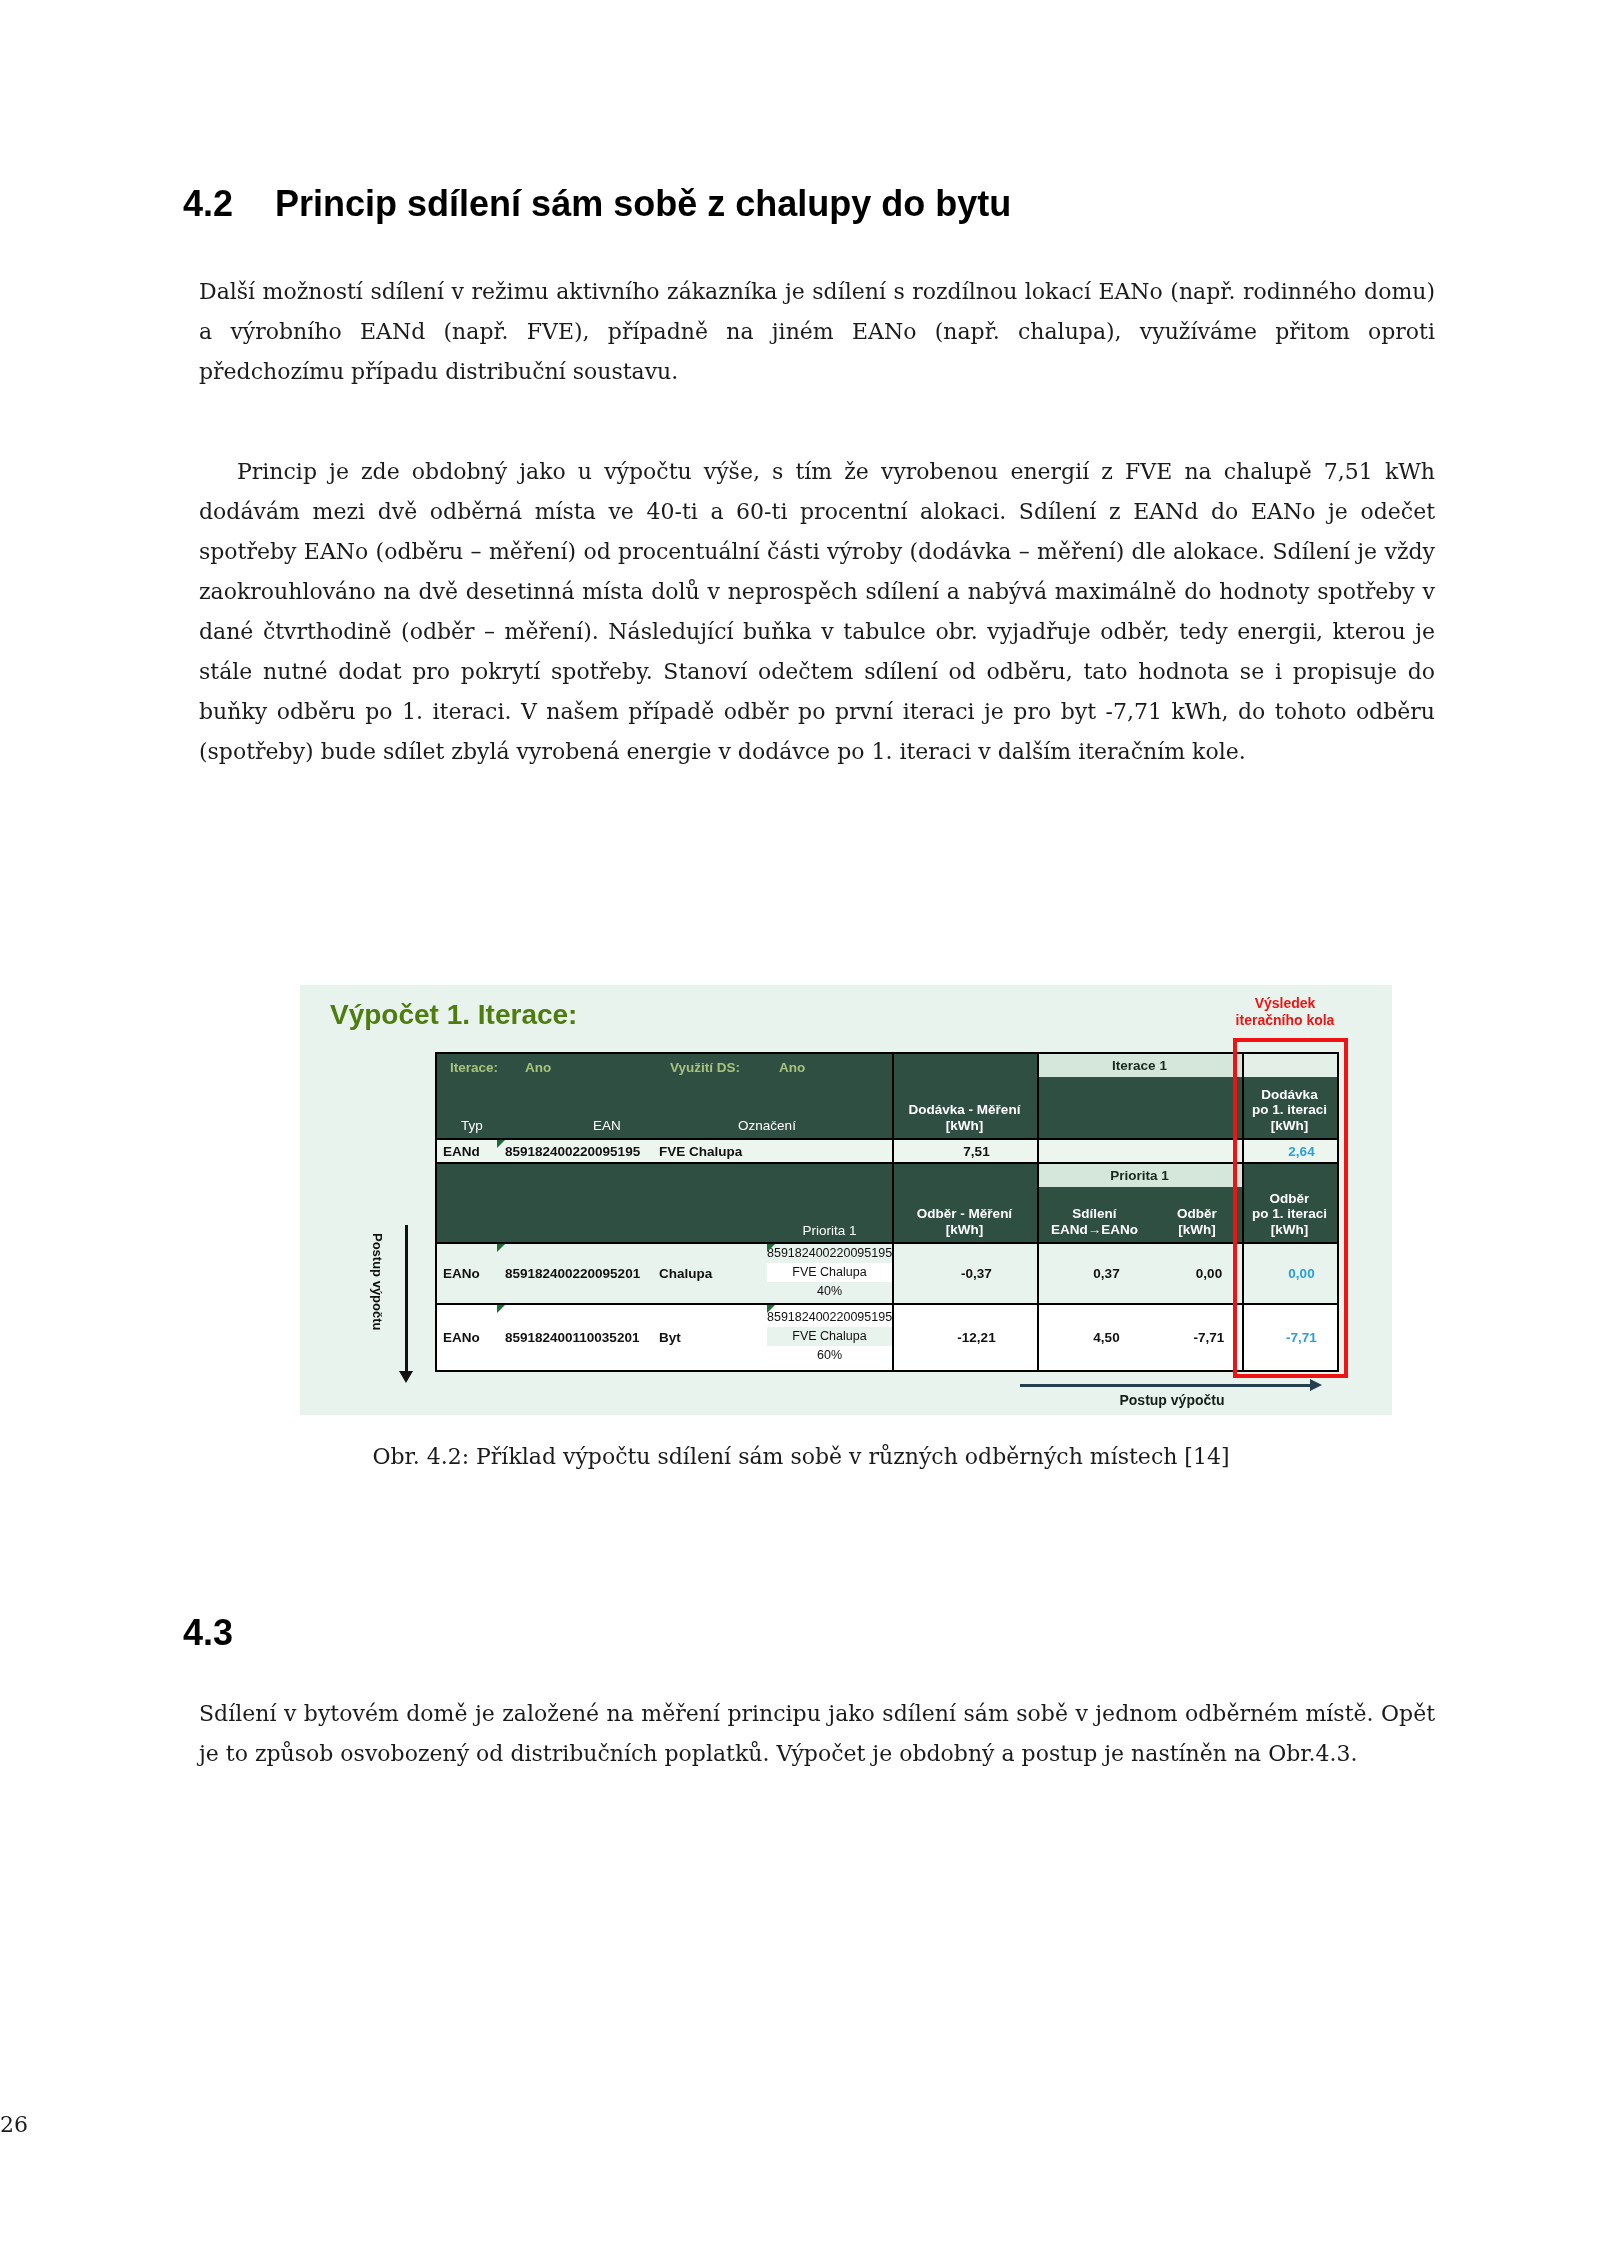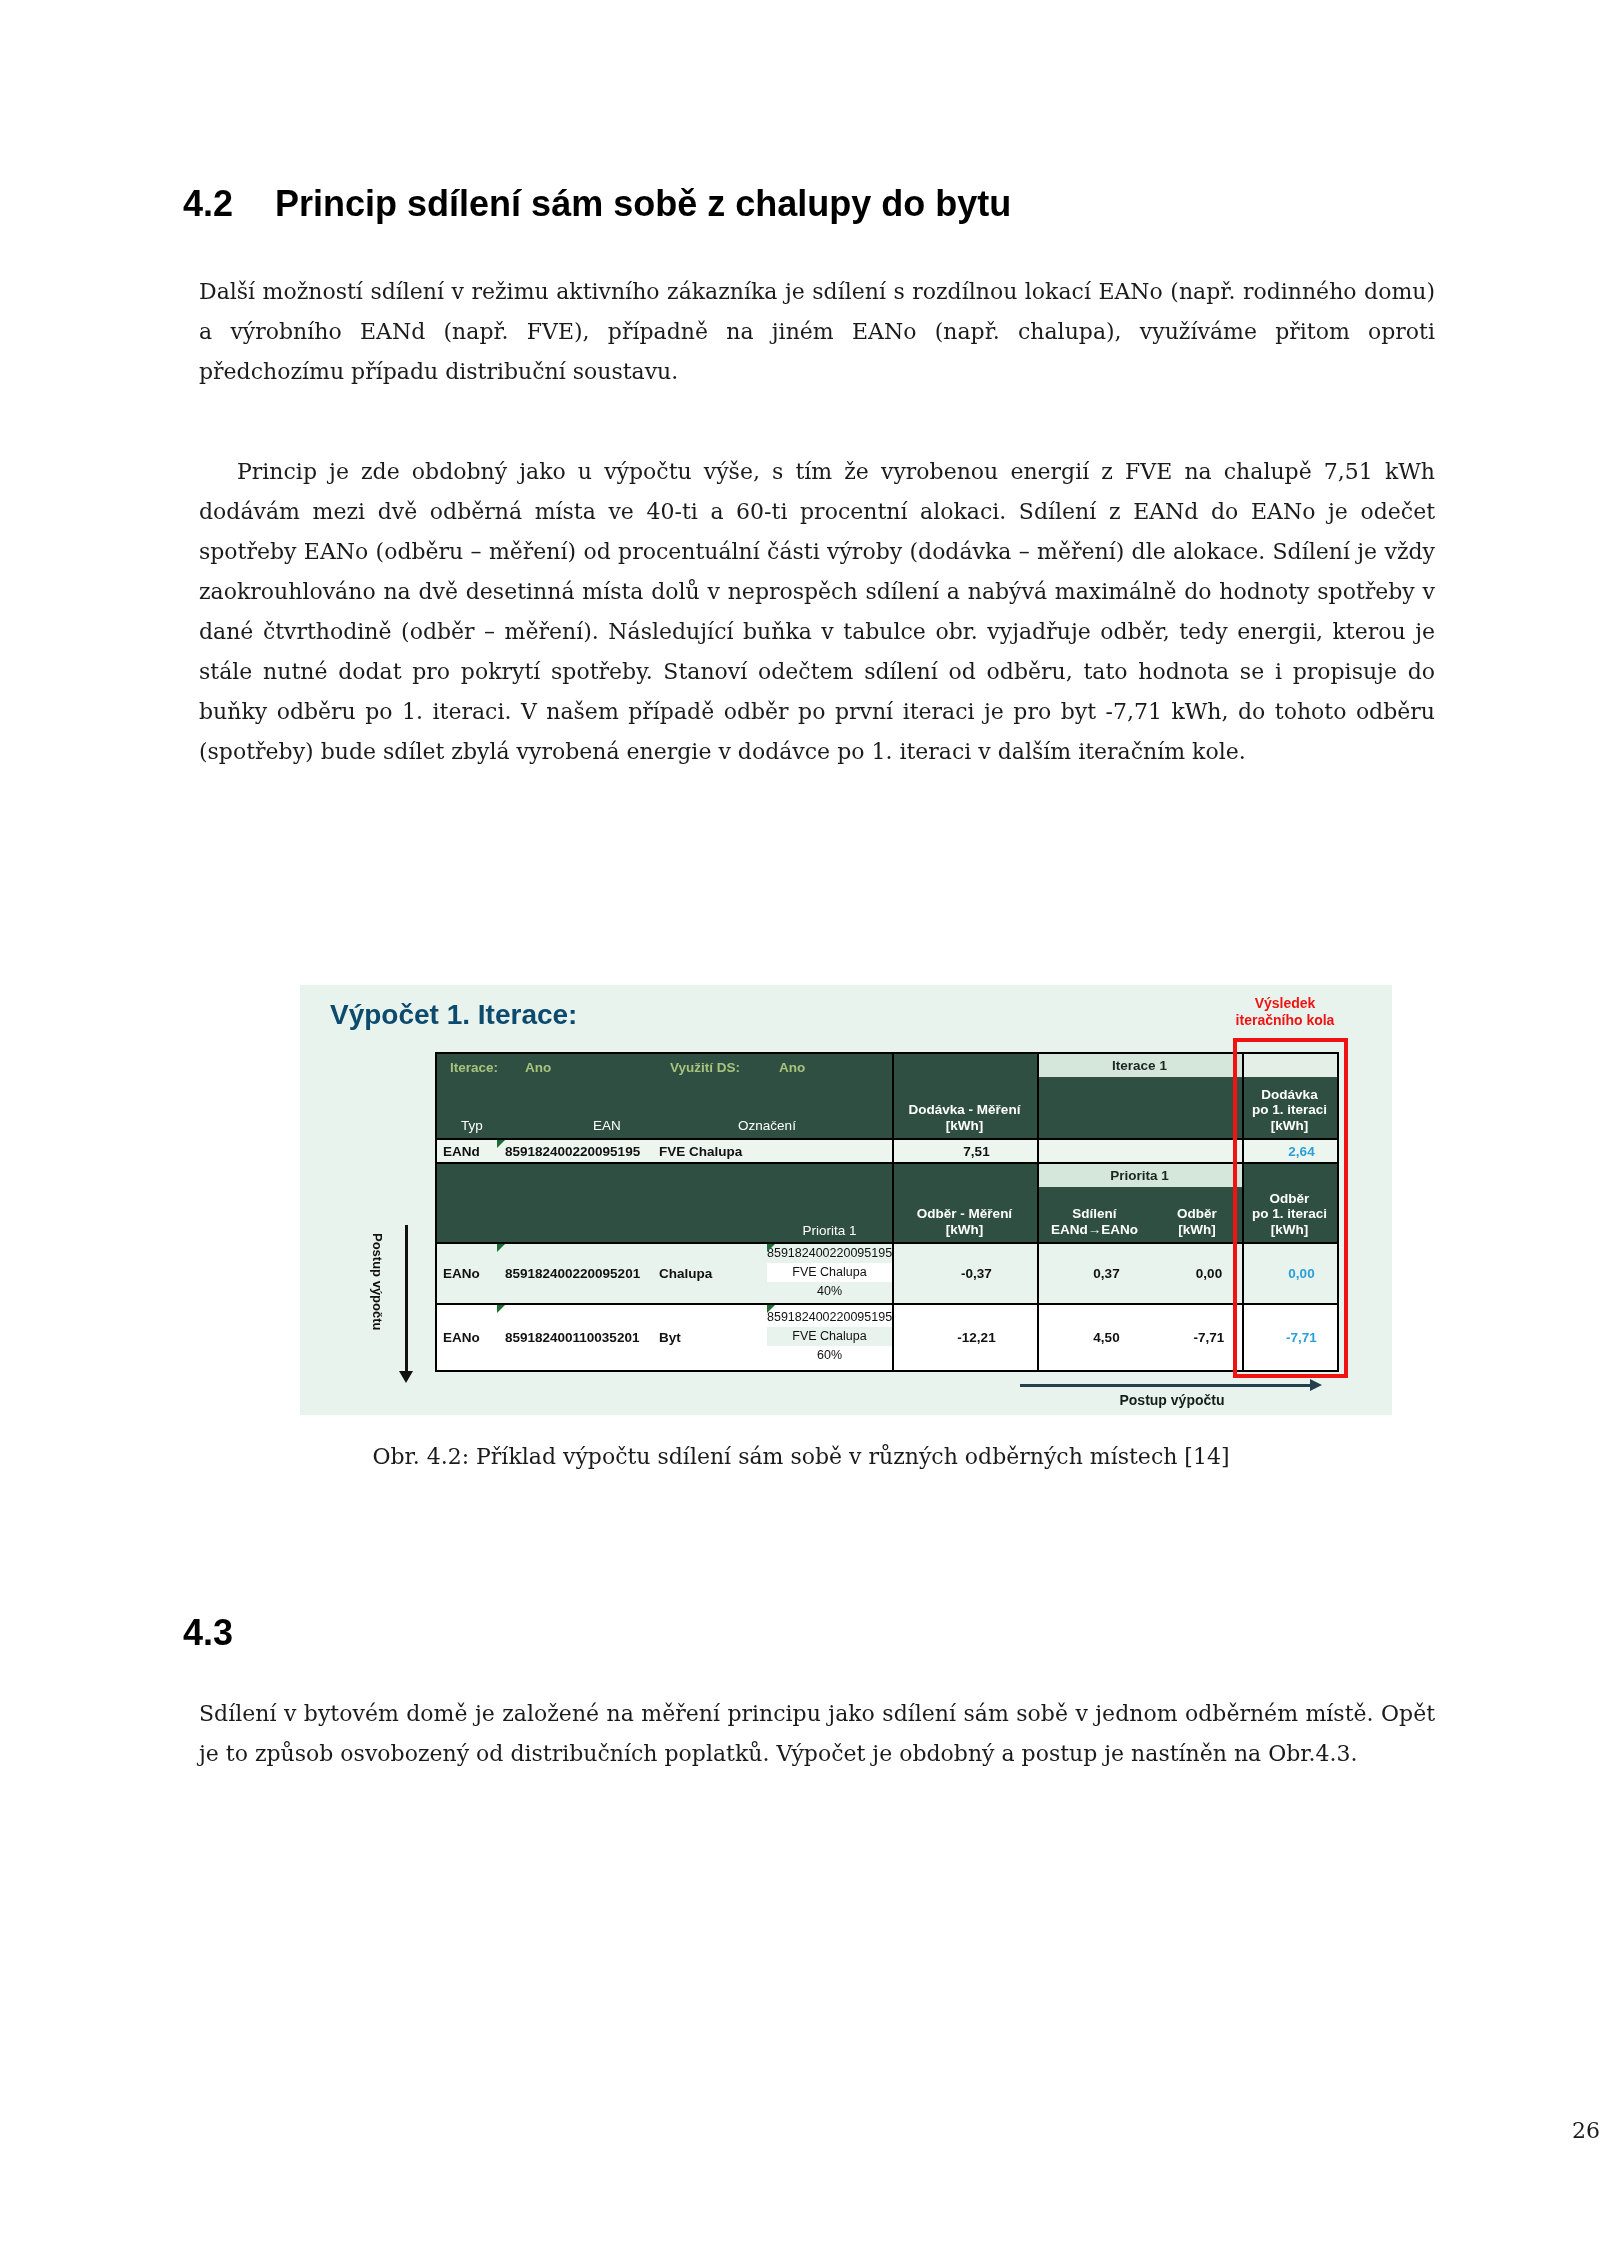--- a/index.html
+++ b/index.html
@@ -12,27 +12,27 @@
   .sec-head .num{margin-right:42px;}
 
   
   .para{position:absolute;left:183px;width:1236px;text-align:justify;
         font-family:"DejaVu Serif",serif;font-size:22px;line-height:40px;color:#1b1b1b;margin-left:16px;}
   .indent{text-indent:38px;}
 
   .caption{position:absolute;left:183px;width:1236px;text-align:center;
            font-family:"DejaVu Serif",serif;font-size:22px;color:#1b1b1b;}
 
-  .pagenum{position:absolute;left:0;top:2112px;width:1600px;text-align:right;
-           font-family:"DejaVu Serif",serif;font-size:22px;color:#1b1b1b;margin-top:6px;}
+  .pagenum{position:absolute;left:0;top:2112px;width:1600px;text-align:left;
+           font-family:"DejaVu Serif",serif;font-size:22px;color:#1b1b1b;}
 
   
   .fig-panel{position:absolute;left:300px;top:985px;width:1092px;height:430px;background:#e9f3ed;
              font-family:"Liberation Sans",sans-serif;}
-  .fig-title{position:absolute;left:30px;top:14px;font-size:28px;font-weight:bold;color:#0c4a6e;}
+  .fig-title{position:absolute;left:30px;top:14px;font-size:28px;font-weight:bold;color:#4d7c0f;}
   .fig-redlabel{position:absolute;left:915px;top:10px;width:140px;text-align:center;
                 color:#f01313;font-weight:bold;font-size:14px;line-height:17px;white-space:pre-line;}
   .redbox{position:absolute;left:933px;top:53px;width:107px;height:332px;
           border:4px solid #f01313;z-index:6;pointer-events:none;}
 
   .xtable{position:absolute;left:135px;top:67px;width:900px;height:316px;border:2px solid #000;
           background:#2f4f43;}
   .trow{position:absolute;left:0;width:900px;box-sizing:border-box;border-bottom:2px solid #000;}
   .r-h1{top:0;height:86px;background:#2f4f43;}
   .r-eand{top:86px;height:24px;background:#edf5ef;}

